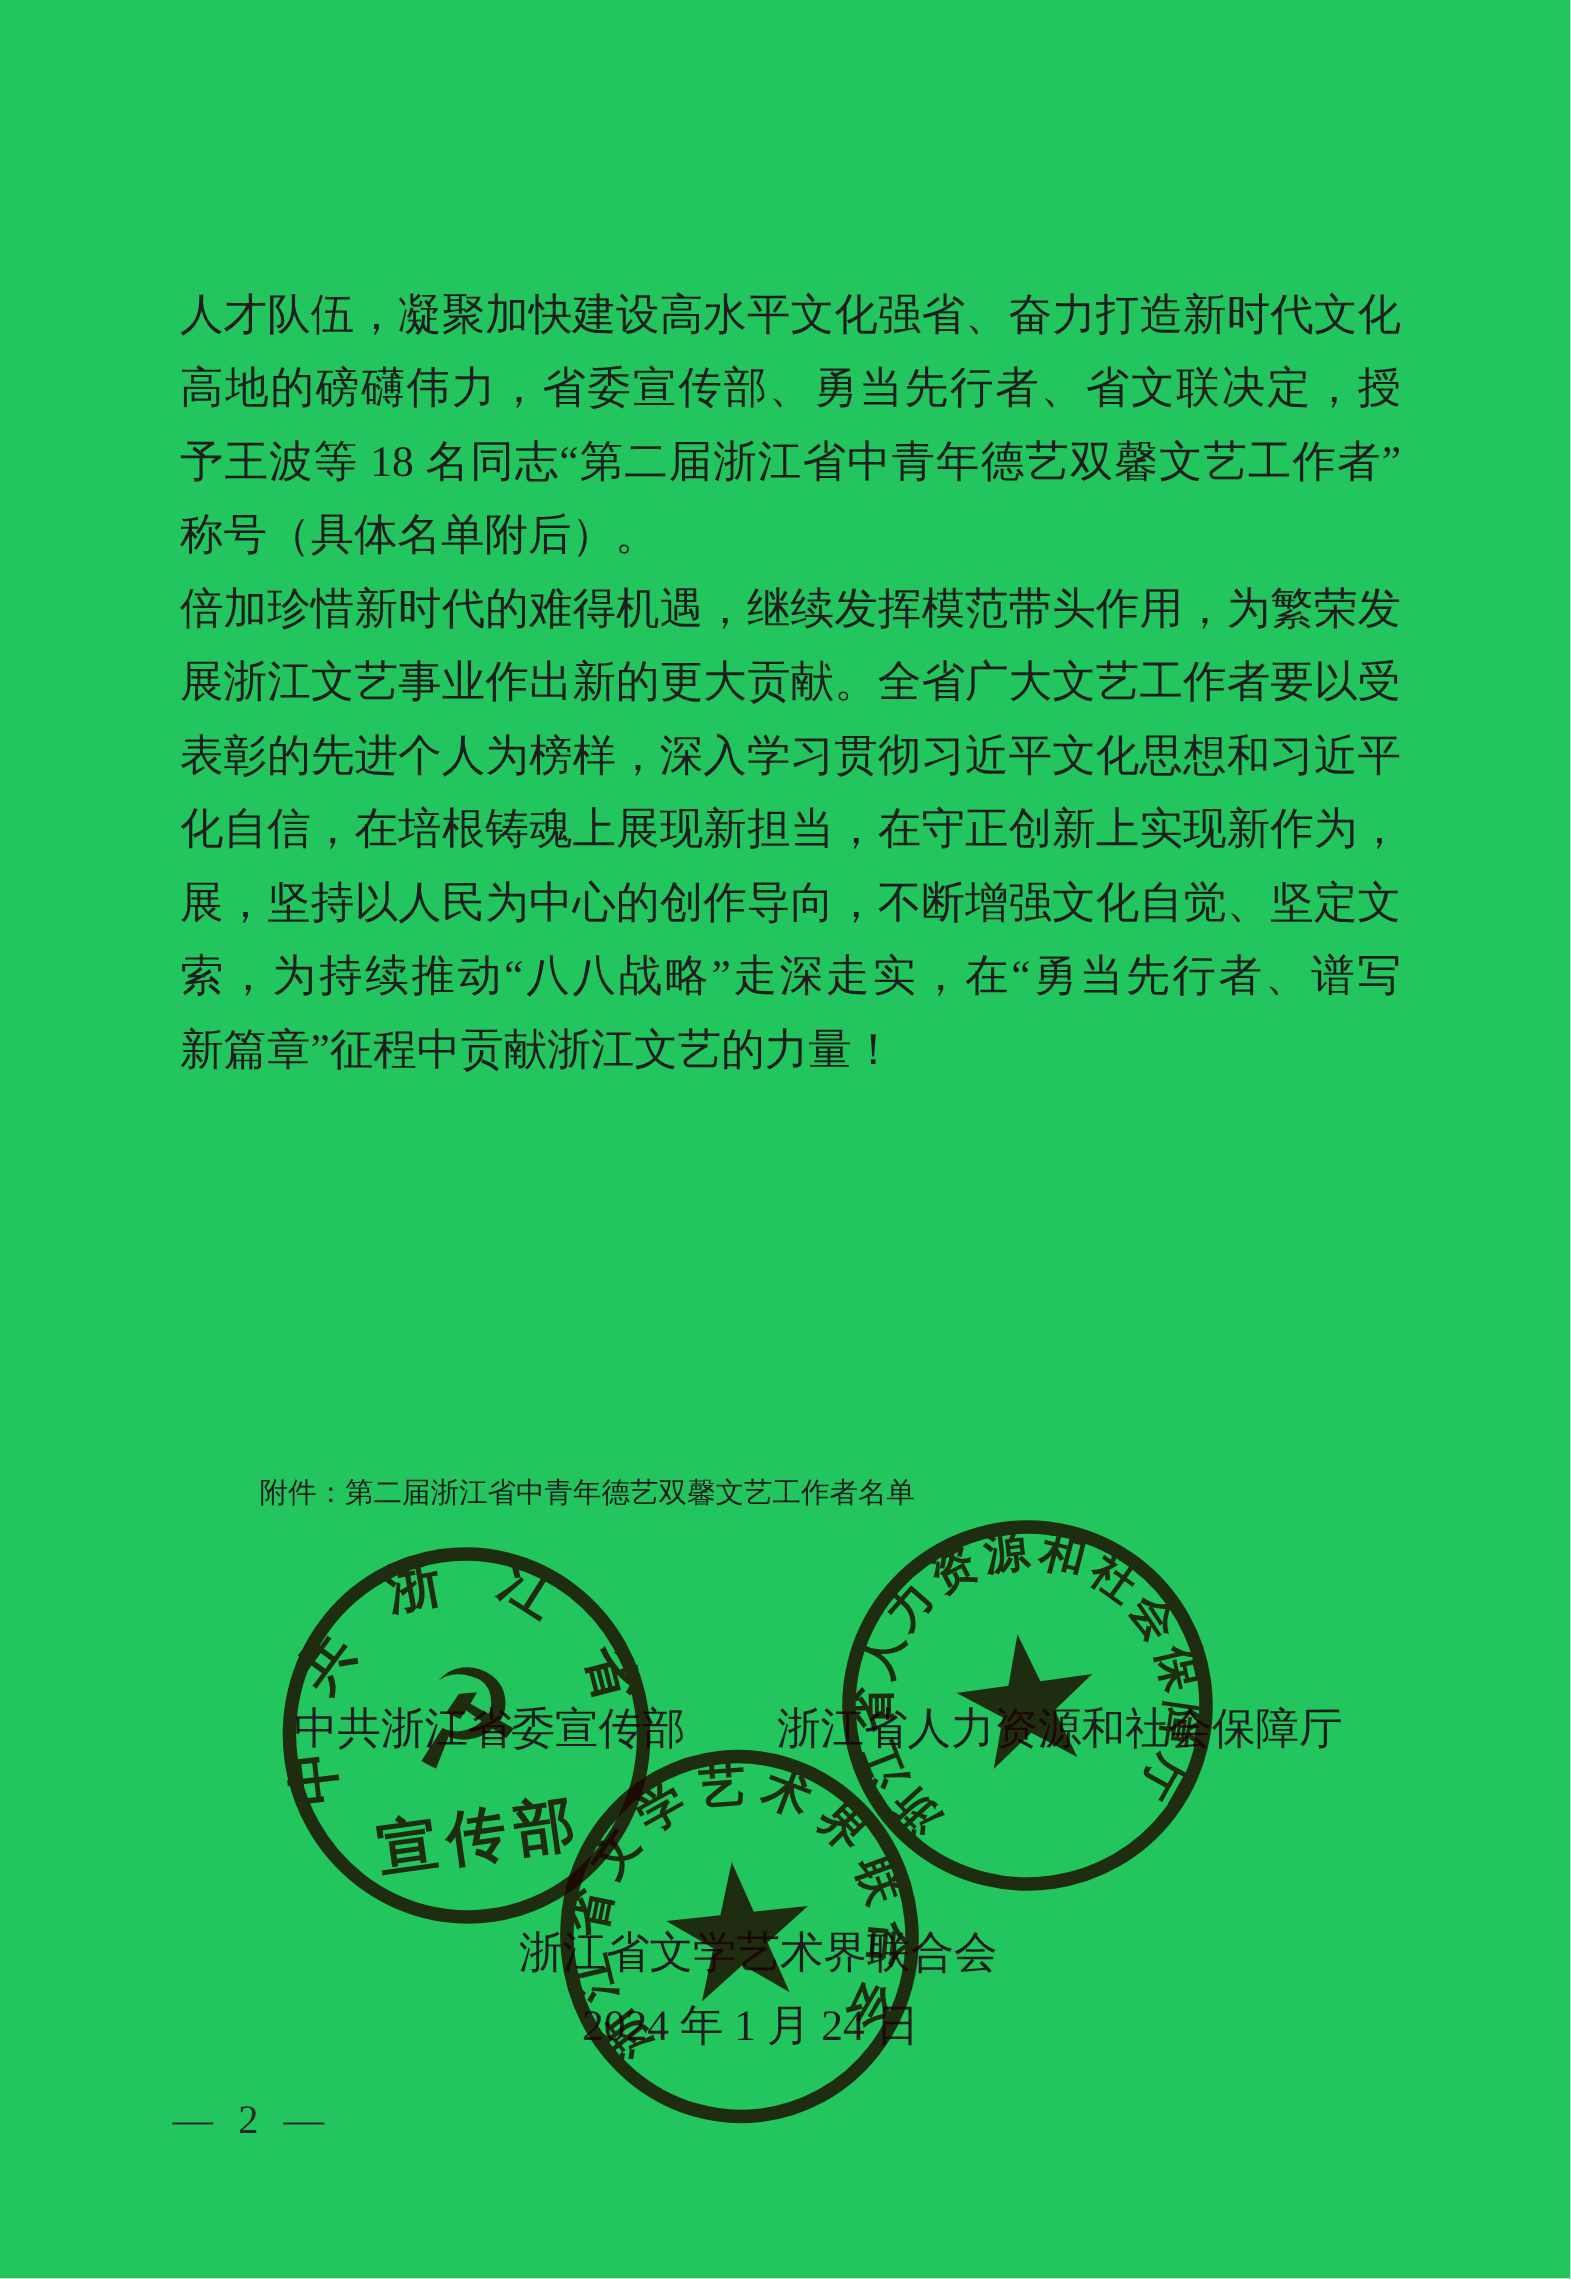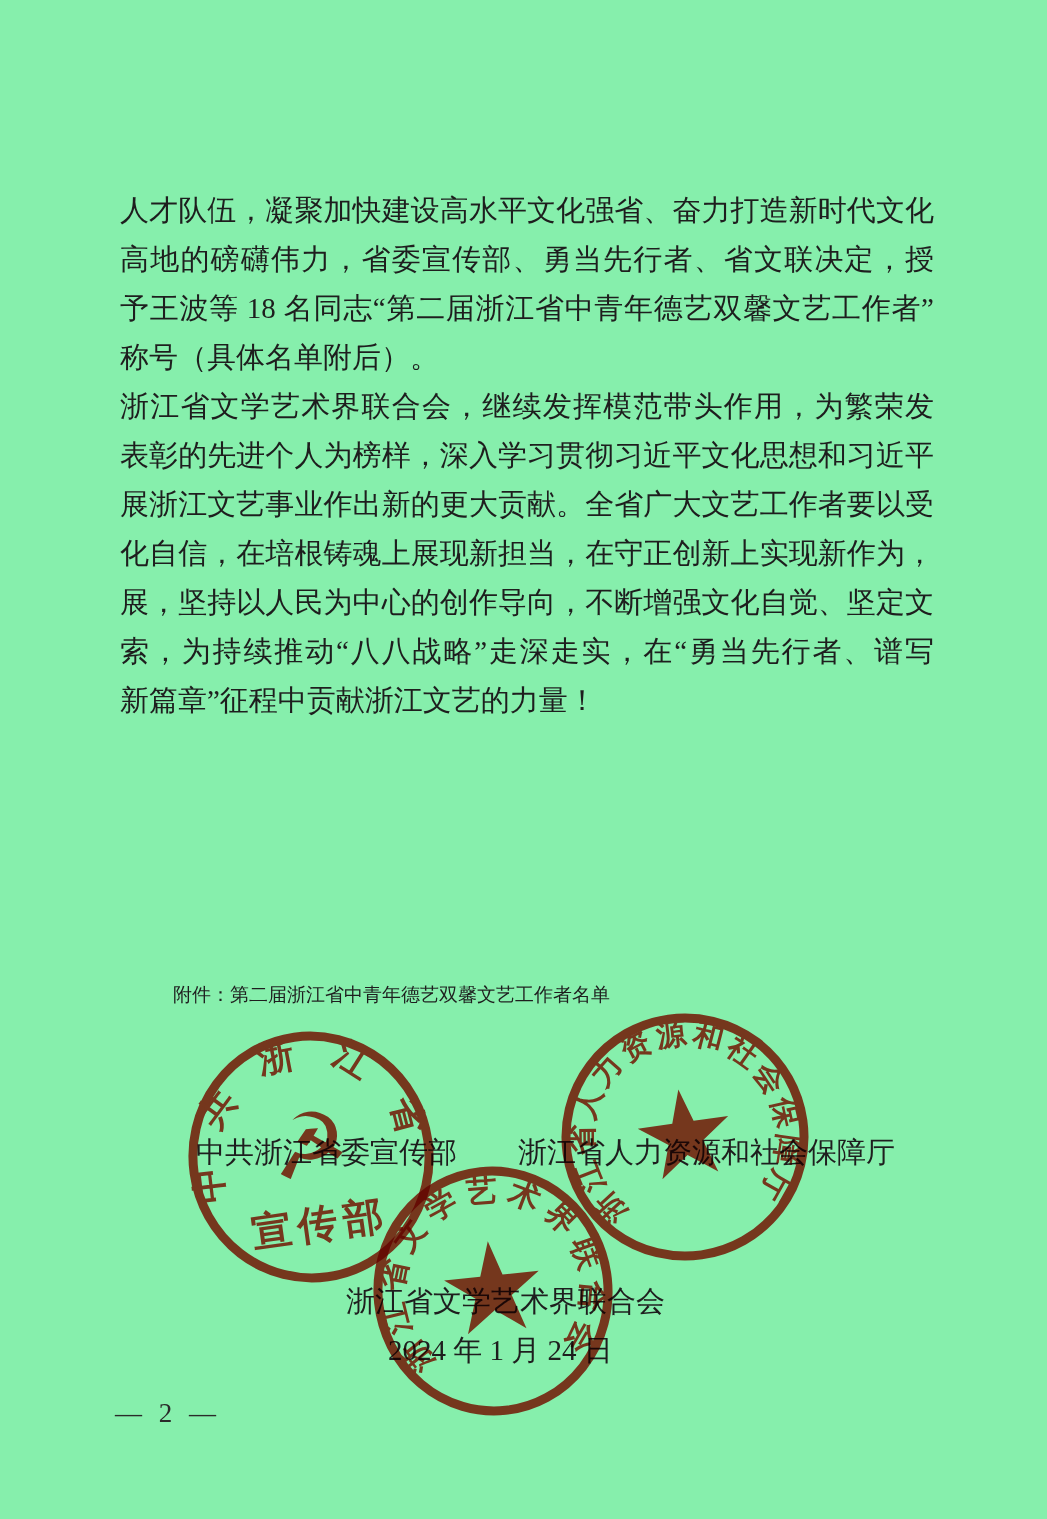--- a/index.html
+++ b/index.html
@@ -1,19 +1,19 @@
 <!DOCTYPE html>
 <html style="--seal: #dc2b1a;"><head>
 <meta charset="utf-8">
 <style>
   :root { --seal:#dc2b1a; --ink:#1e1e1e; }
   html,body { margin:0; padding:0; background:#ffffff; }
   .page {
     position:relative; width:1047px; height:1519px; margin:0 auto;
-    background:#86efac; overflow:hidden;
+    background:#22c55e; overflow:hidden;
     font-family:"Liberation Serif","DejaVu Serif",serif; color:var(--ink);
   }
   .body-block { position:absolute; left:120px; top:186px; width:814px; font-size:29px; line-height:49px; }
   .bline { text-align:justify; text-align-last:justify; height:49px; white-space:pre-wrap; }
   .bline.para-end { text-align-last:left;font-family:Liberation Serif, serif; }
   .attach { position:absolute; left:173px; top:982px; font-size:19px; white-space:nowrap; }
   .sig { position:absolute; font-size:29px; white-space:nowrap; }
   .sig-left   { left:196px; top:1133px; }
   .sig-right  { left:518px; top:1133px; }
   .sig-bottom { left:346px; top:1282px; }
@@ -36,23 +36,23 @@
 </head>
 <body>
 
 <div class="page">
 
   <div class="body-block">
       <div class="bline">人才队伍，凝聚加快建设高水平文化强省、奋力打造新时代文化</div>
       <div class="bline">高地的磅礴伟力，省委宣传部、勇当先行者、省文联决定，授</div>
       <div class="bline">予王波等 18 名同志“第二届浙江省中青年德艺双馨文艺工作者”</div>
       <div class="bline para-end">称号（具体名单附后）。</div>
-      <div class="bline">浙江省文学艺术界联合会，继续发挥模范带头作用，为繁荣发</div>
+      <div class="bline">倍加珍惜新时代的难得机遇，继续发挥模范带头作用，为繁荣发</div>
+      <div class="bline">展浙江文艺事业作出新的更大贡献。全省广大文艺工作者要以受</div>
       <div class="bline">表彰的先进个人为榜样，深入学习贯彻习近平文化思想和习近平</div>
-      <div class="bline">展浙江文艺事业作出新的更大贡献。全省广大文艺工作者要以受</div>
       <div class="bline">化自信，在培根铸魂上展现新担当，在守正创新上实现新作为，</div>
       <div class="bline">展，坚持以人民为中心的创作导向，不断增强文化自觉、坚定文</div>
       <div class="bline">索，为持续推动“八八战略”走深走实，在“勇当先行者、谱写</div>
       <div class="bline para-end">新篇章”征程中贡献浙江文艺的力量！</div>
     </div>
 
   <div class="attach">附件：第二届浙江省中青年德艺双馨文艺工作者名单</div>
 
   <div class="sig sig-left">中共浙江省委宣传部</div>
   <div class="sig sig-right">浙江省人力资源和社会保障厅</div>

